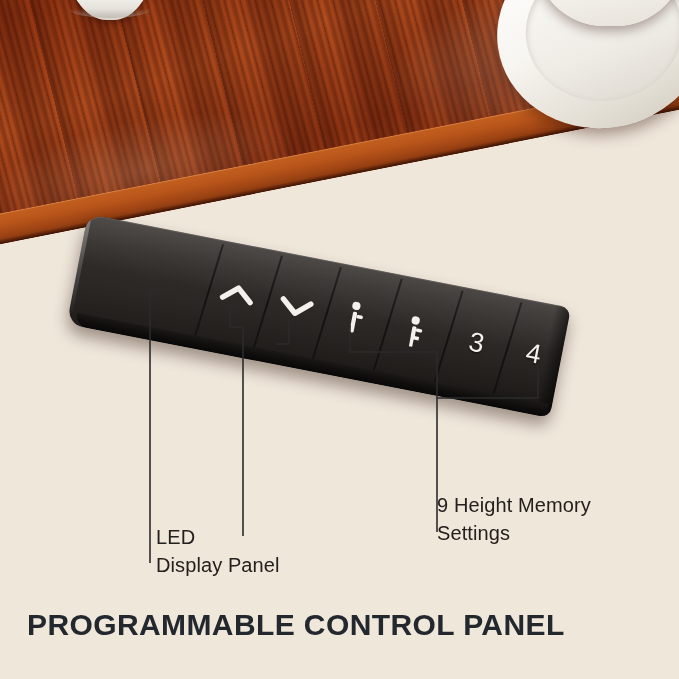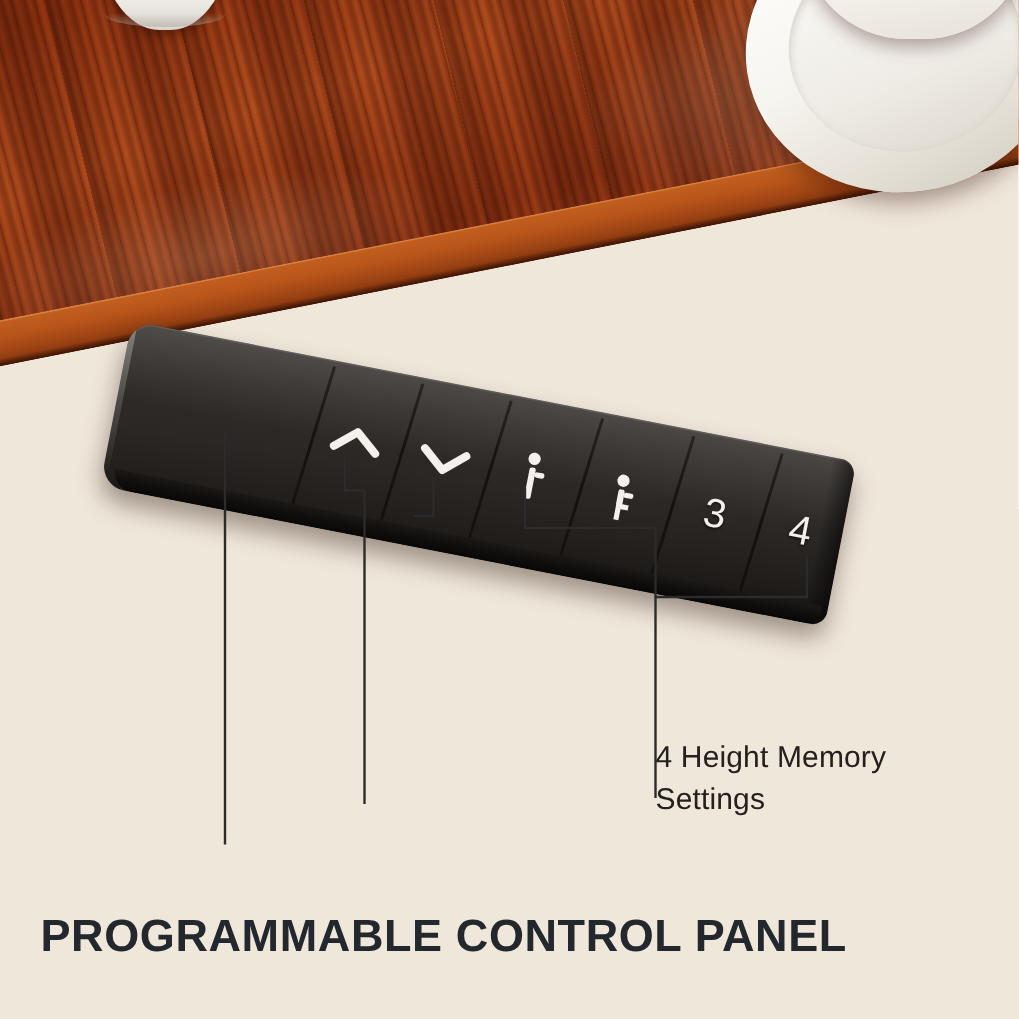--- a/index.html
+++ b/index.html
@@ -347,18 +347,20 @@
     <polyline points="230,303 230,327 243,327"></polyline>
     <line x1="243" y1="327" x2="243" y2="536"></line>
 
     <polyline points="289,318 289,344 276,344"></polyline>
 
     <polyline points="350,325 350,352 437,352"></polyline>
     <polyline points="538,370 538,398 437,398"></polyline>
     <line x1="437" y1="352" x2="437" y2="532"></line>
   </svg>
 
-  <div class="callout" id="callout-memory">4 Height Memory
+  <div class="callout" id="callout-led">LED
+Display Panel</div>
+  <div class="callout" id="callout-memory">9 Height Memory
 Settings</div>
 
   <div class="title">PROGRAMMABLE CONTROL PANEL</div>
 
 </div>
 
 </body></html>

